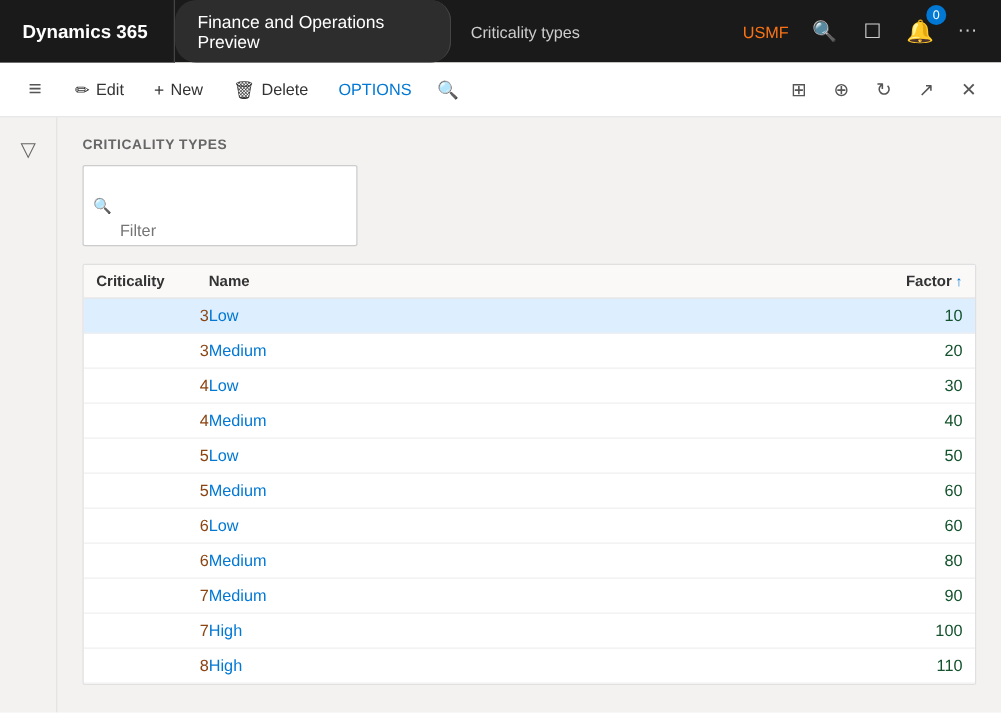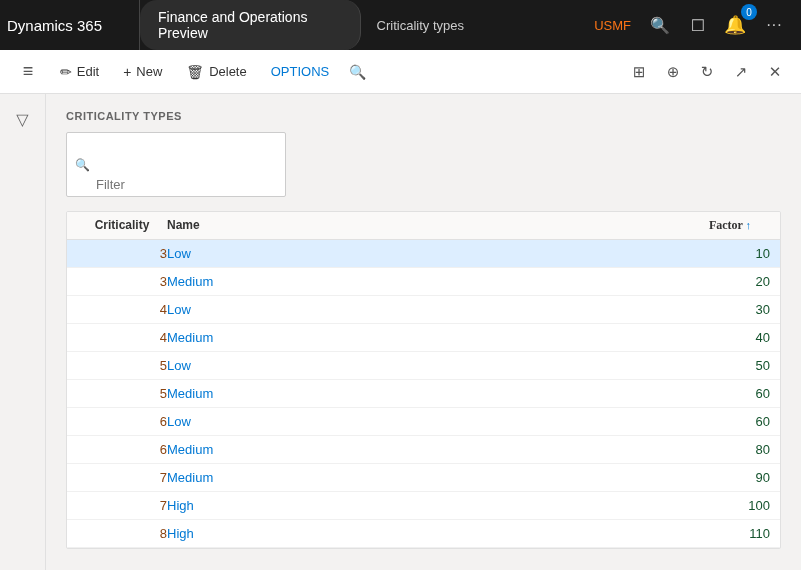--- a/index.html
+++ b/index.html
@@ -8,23 +8,23 @@
     
     .top-nav {
       display: flex;
       align-items: center;
       background: #1a1a1a;
       height: 50px;
       color: white;
     }
     .top-nav-d365 {
       background: #1a1a1a;
-      padding: 0 7px;
+      padding: 0 18px;
       font-size: 15px;
-      font-weight: 400;
+      font-weight: 700;
       color: white;
       border-right: 1px solid #444;
       height: 100%;
       display: flex;
       align-items: center;
       min-width: 140px;
     }
     .top-nav-title {
       background: #2d2d2d;
       padding: 0 18px;
@@ -306,23 +306,23 @@
   <div class="content-area">
     <div class="section-title">CRITICALITY TYPES</div>
 
     <div class="filter-bar">
       <span class="filter-bar-icon">🔍</span>
       <input class="filter-bar-input" type="text" placeholder="Filter" style="">
     </div>
 
     <div class="data-table">
       <div class="table-header">
-        <div class="col-header" style="text-align:center;">Criticality</div>
+        <div class="col-header" style="text-align:left;">Criticality</div>
         <div class="col-header">Name</div>
-        <div class="col-header sort-asc" style="text-align:center;font-family:Liberation Serif, serif;">Factor</div>
+        <div class="col-header sort-asc" style="text-align:right;">Factor</div>
       </div>
       <div id="table-body">
           <div class="table-row selected">
     <div class="cell criticality">3</div>
     <div class="cell name">Low</div>
     <div class="cell factor">10</div>
   </div>
           <div class="table-row">
     <div class="cell criticality">3</div>
     <div class="cell name">Medium</div>

